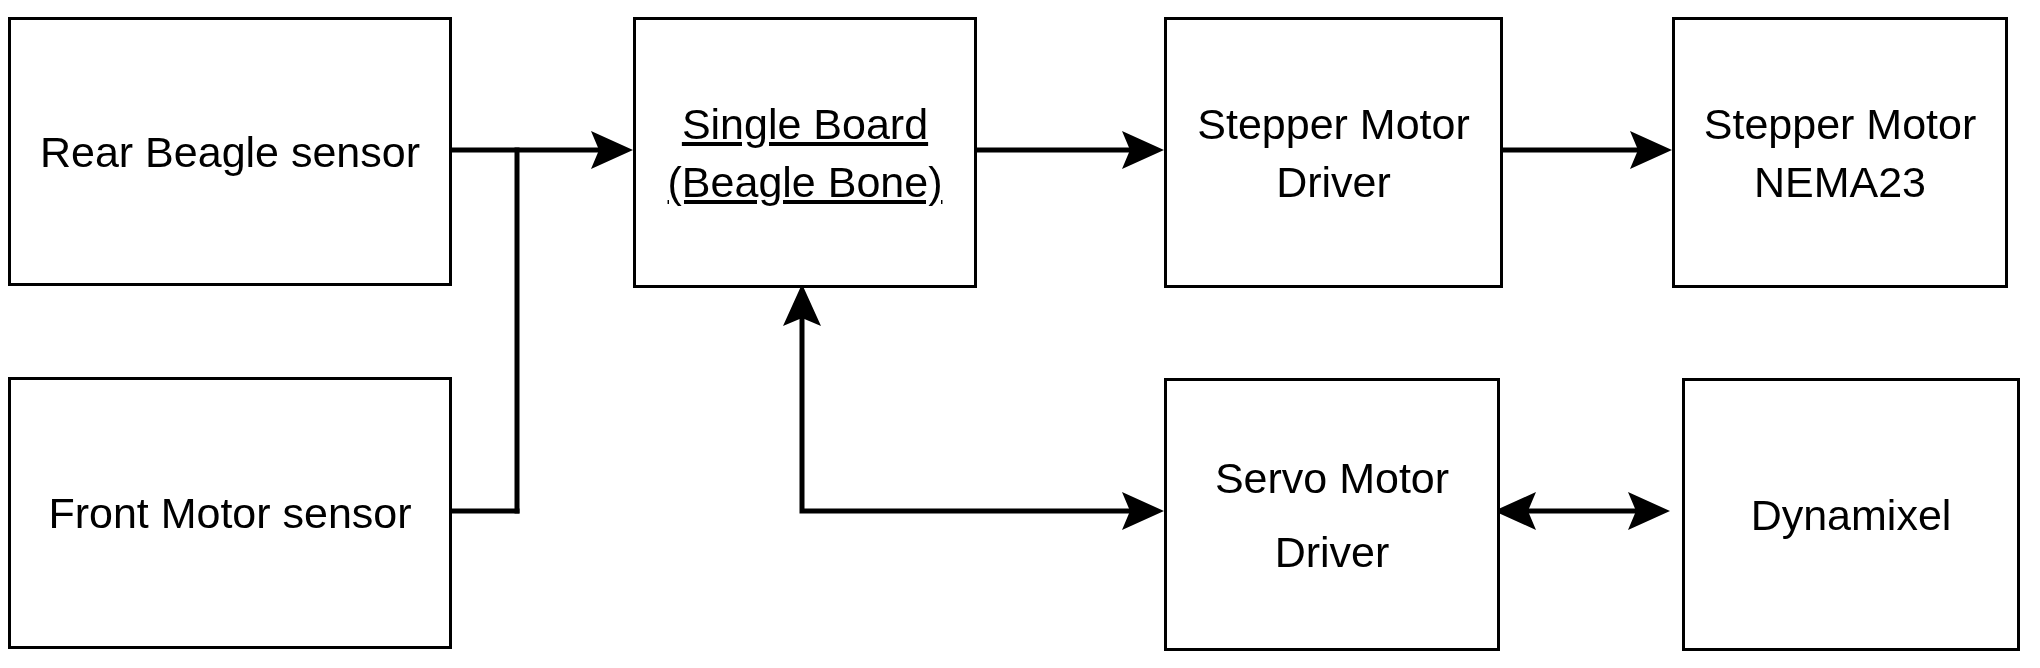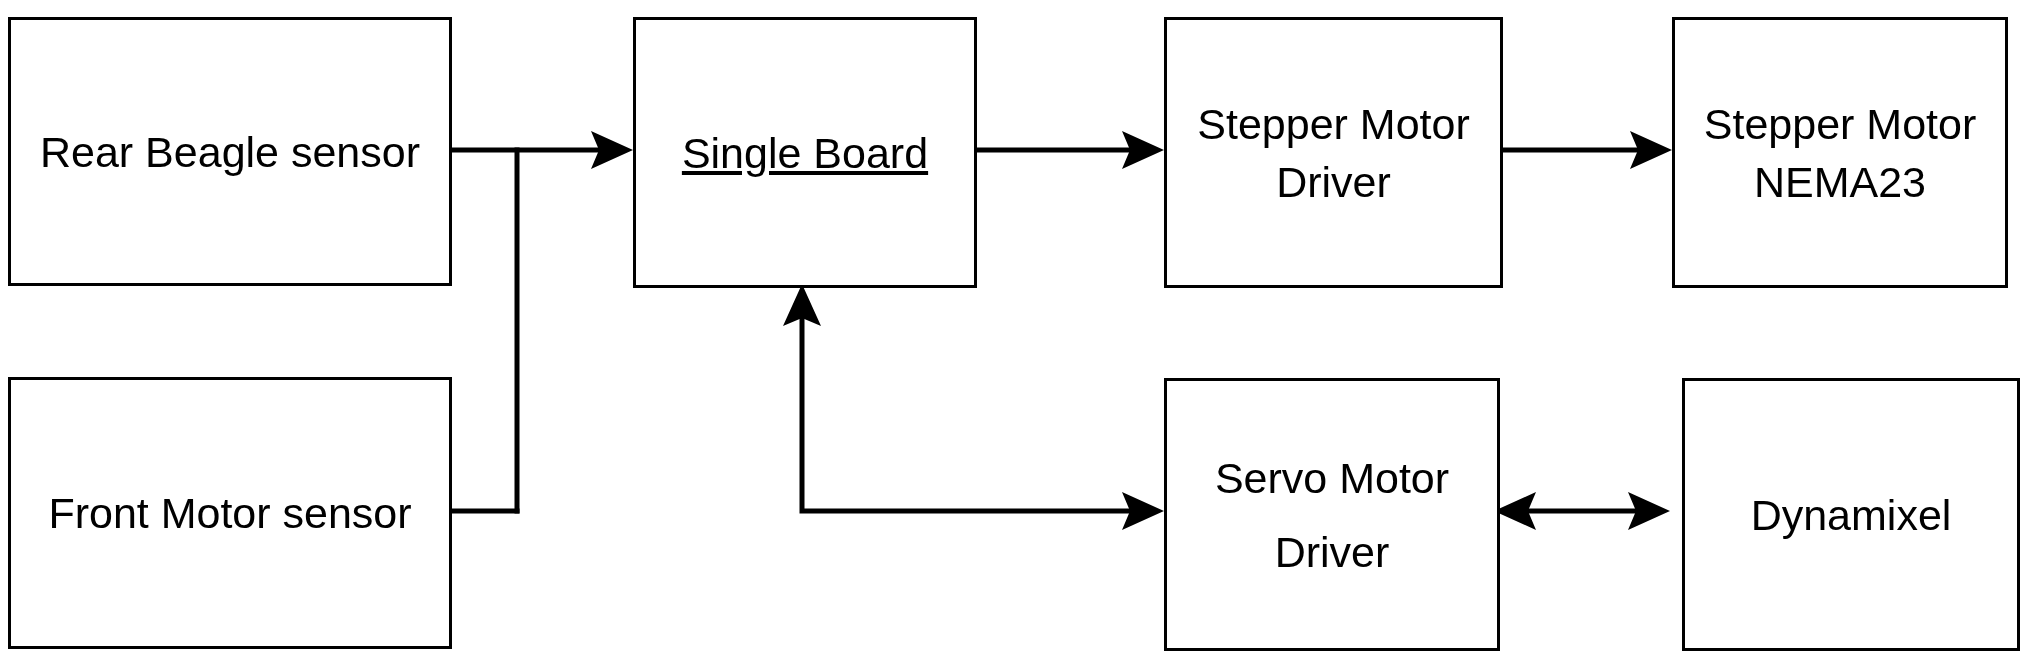--- a/index.html
+++ b/index.html
@@ -99,20 +99,21 @@
   <div class="node node-rear">
     <span>Rear Beagle sensor</span>
   </div>
 
   <div class="node node-front">
     <span>Front Motor sensor</span>
   </div>
 
   <div class="node node-sbc">
     <span>Single Board</span>
+    <span>(Beagle Bone)</span>
   </div>
 
   <div class="node node-stepdrv">
     <span>Stepper Motor</span>
     <span>Driver</span>
   </div>
 
   <div class="node node-stepmot">
     <span>Stepper Motor</span>
     <span>NEMA23</span>

